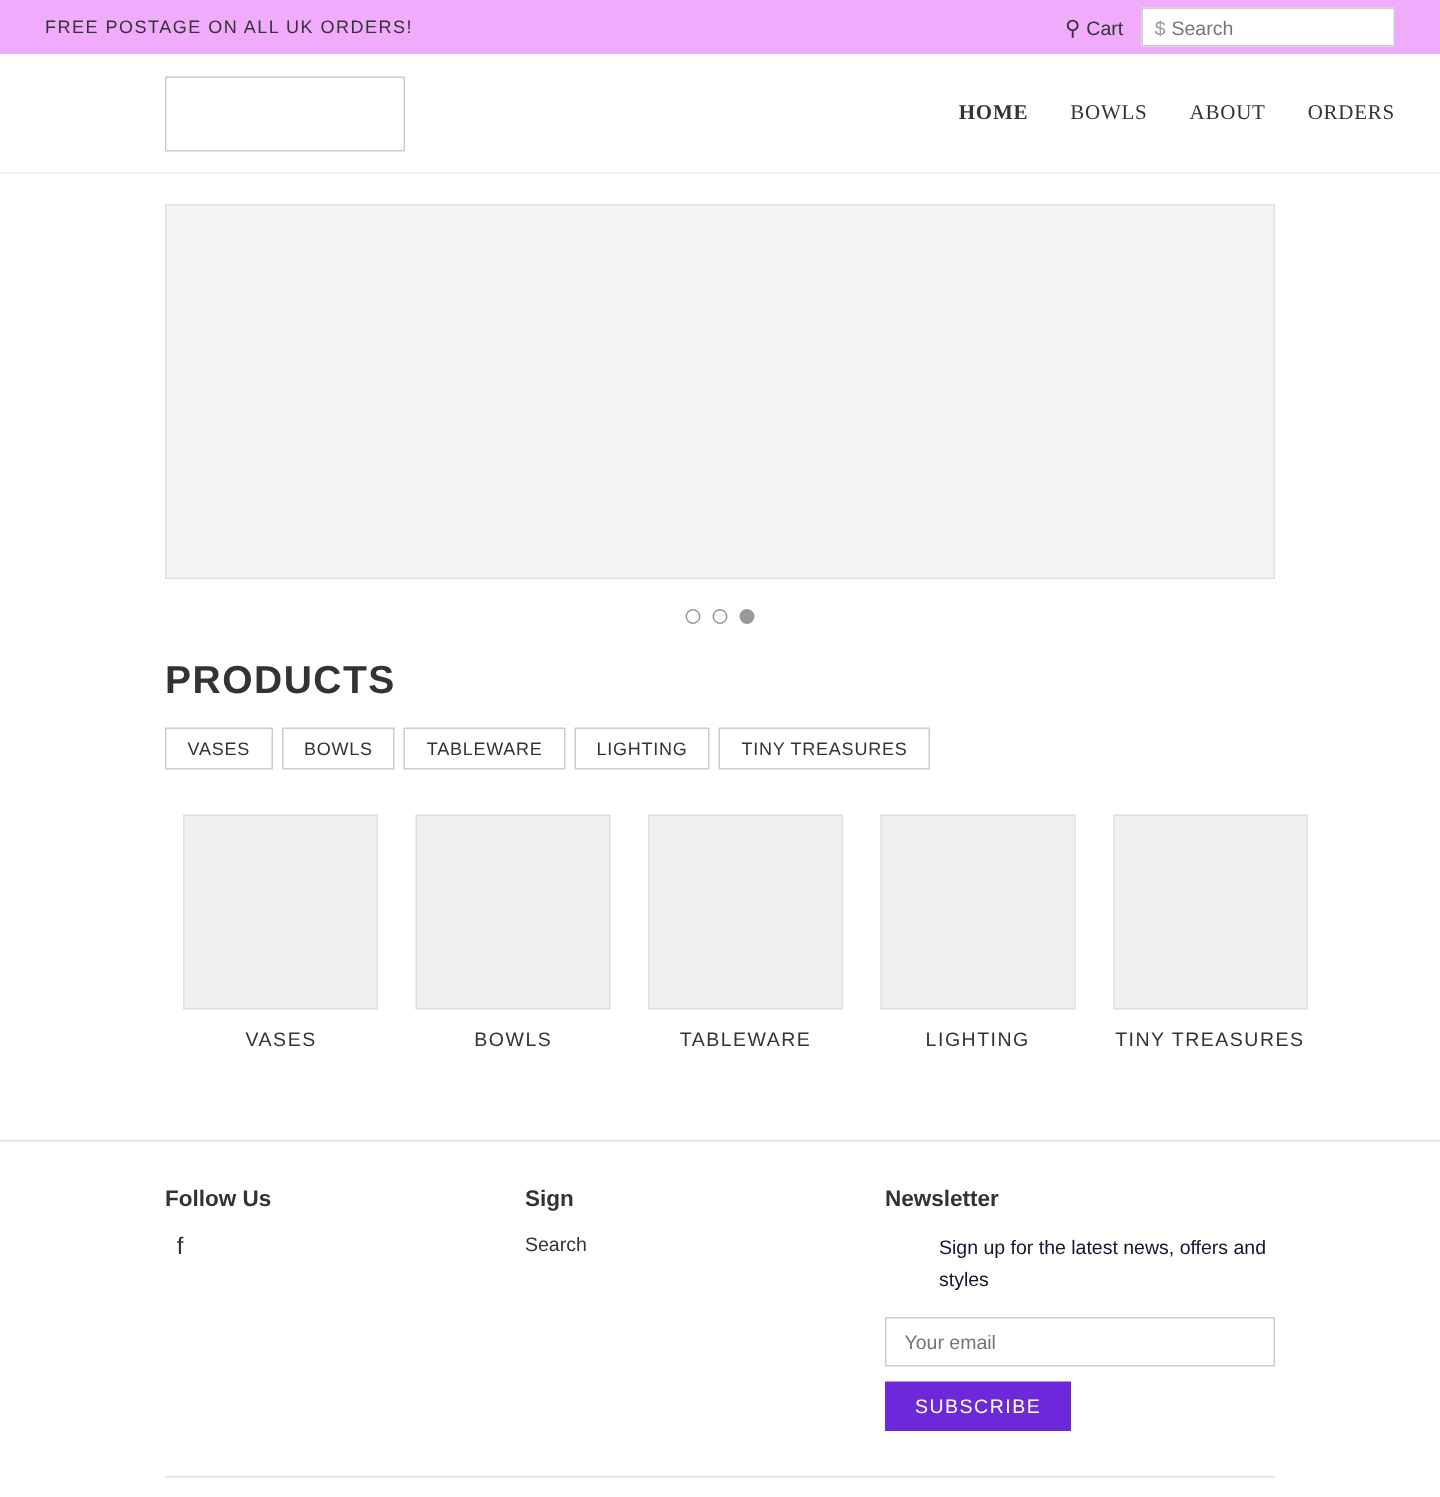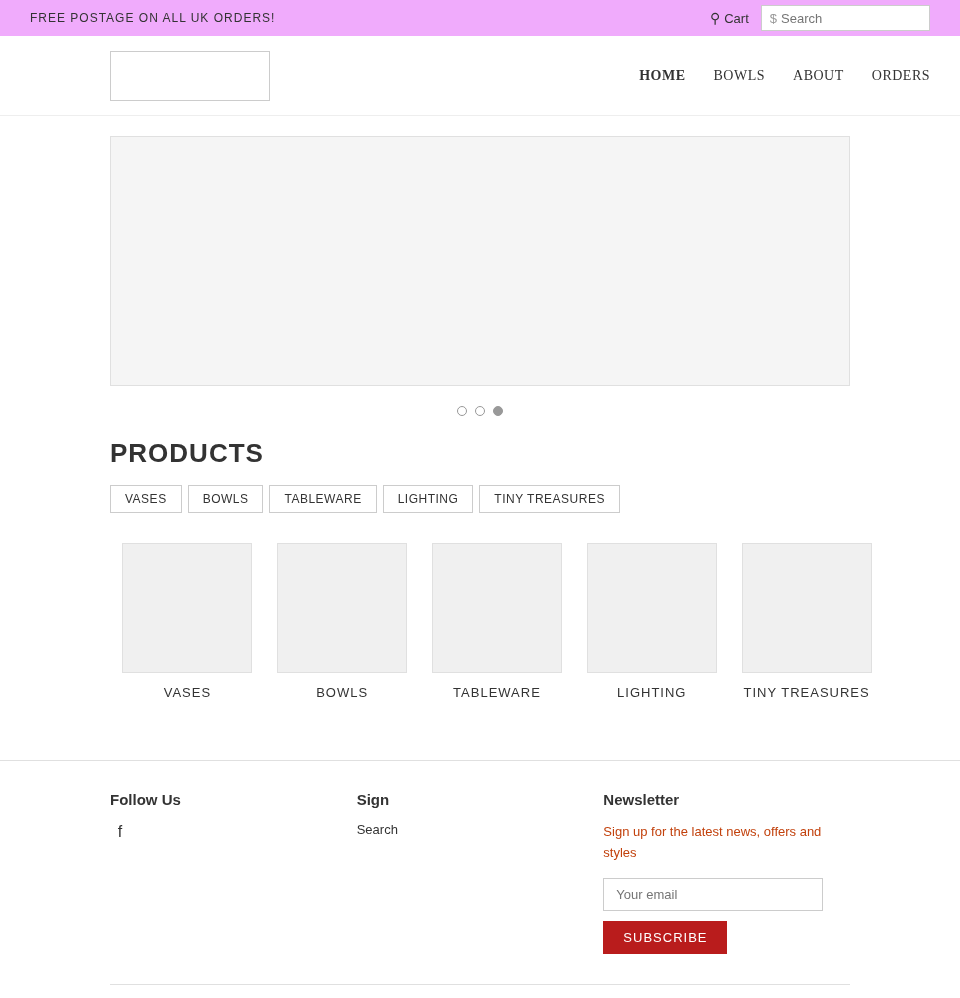--- a/index.html
+++ b/index.html
@@ -121,33 +121,33 @@
     .facebook-icon {
       width: 20px;
       height: 20px;
       display: flex;
       align-items: center;
       justify-content: center;
       font-size: 16px;
       color: #333;
       cursor: pointer;
     }
-    .newsletter-text { font-size: 13px; line-height: 1.6; color: #c2410c; margin-bottom: 14px; max-width: 220px; }
+    .newsletter-text { font-size: 13px; line-height: 1.6; color: #0f172a; margin-bottom: 14px; max-width: 220px; margin-left: 36px; }
     .email-input {
       border: 1px solid #ccc;
       padding: 8px 12px;
       font-size: 13px;
-      width: 220px;
+      width: 260px;
       outline: none;
       margin-bottom: 10px;
       display: block;
       color: #aaa;
     }
     .subscribe-btn {
-      background: #b91c1c;
+      background: #6d28d9;
       color: #fff;
       border: none;
       padding: 9px 20px;
       font-size: 13px;
       letter-spacing: 1px;
       cursor: pointer;
     }
 
     
     .footer-bottom { text-align: center; padding-top: 20px; border-top: 1px solid #e0e0e0; }

